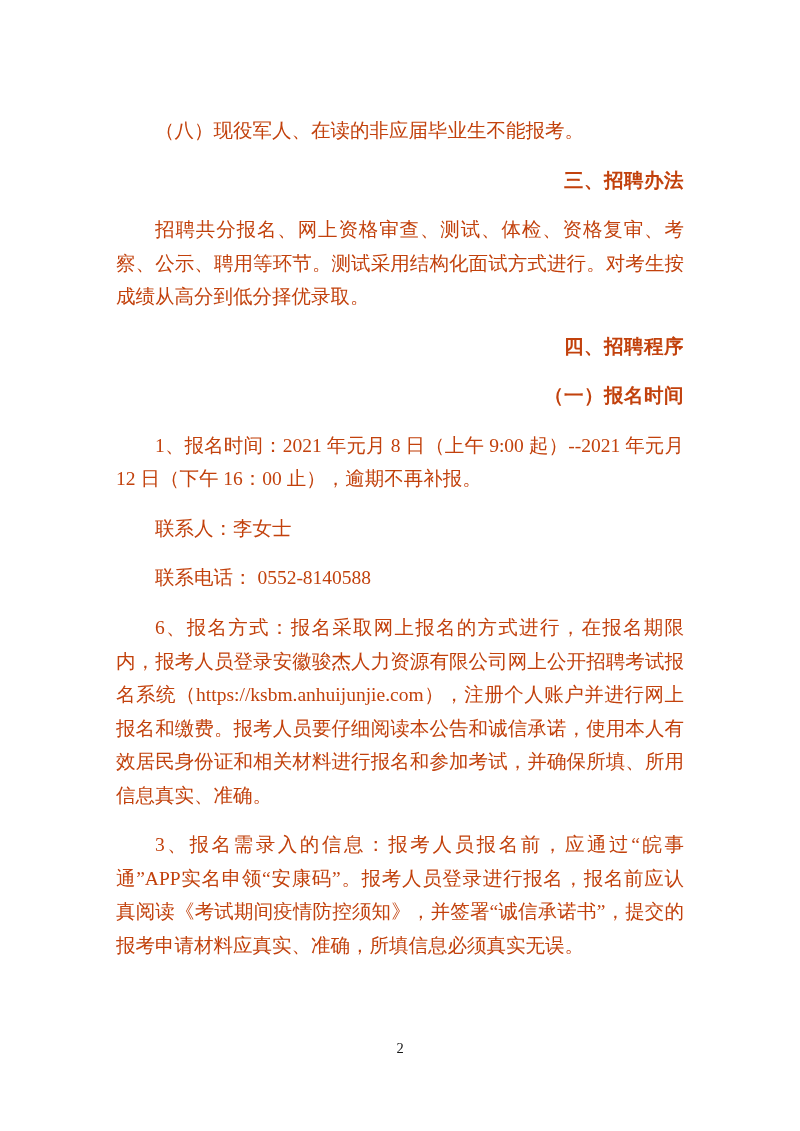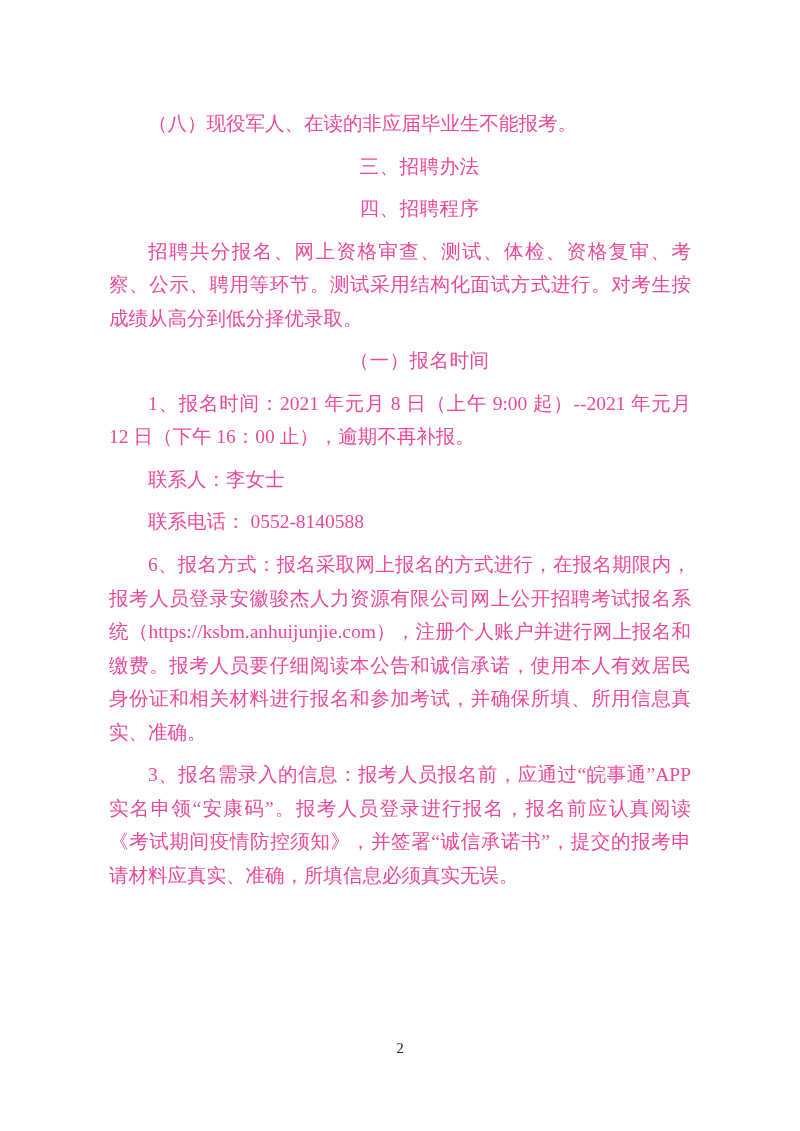--- a/index.html
+++ b/index.html
@@ -15,35 +15,35 @@
     overflow: hidden;
     color: #151515;
   }
   .doc-body {
     position: absolute;
     left: 100px;
     top: 98px;
     width: 600px;
   }
   .para {
-    margin: 9px;
+    margin: 16px;
     padding: 0;
     font-family: "Liberation Serif", "DejaVu Serif", serif;
     font-size: 19.5px;
     line-height: 33.55px;
     text-align: justify;
     text-indent: 2em;
-    color: #ec4899;
+    color: #c2410c;
     word-break: normal;
     overflow-wrap: break-word;
   }
   .heading {
     font-family: "Liberation Sans", "DejaVu Sans", sans-serif;
-    font-weight: 400;
-    text-align: center;
+    font-weight: 700;
+    text-align: right;
     letter-spacing: 0.5px;
   }
   .page-footer {
     position: absolute;
     left: 0;
     top: 1040px;
     width: 100%;
     text-align: center;
     font-family: "Liberation Serif", "DejaVu Serif", serif;
     font-size: 14.5px;
@@ -54,23 +54,23 @@
 <body>
 
 <div class="page">
 
   <div class="doc-body">
     <p class="para">（八）现役军人、在读的非应届毕业生不能报考。</p>
 
 
     <p class="para heading">三、招聘办法</p>
 
+    <p class="para">招聘共分报名、网上资格审查、测试、体检、资格复审、考察、公示、聘用等环节。测试采用结构化面试方式进行。对考生按成绩从高分到低分择优录取。</p>
+
     <p class="para heading">四、招聘程序</p>
-
-    <p class="para">招聘共分报名、网上资格审查、测试、体检、资格复审、考察、公示、聘用等环节。测试采用结构化面试方式进行。对考生按成绩从高分到低分择优录取。</p>
 
     <p class="para heading">（一）报名时间</p>
 
     <p class="para">1、报名时间：2021 年元月 8 日（上午 9:00 起）--2021 年元月 12 日（下午 16：00 止），逾期不再补报。</p>
 
     <p class="para">联系人：李女士</p>
 
     <p class="para">联系电话： 0552-8140588</p>
 
     <p class="para">6、报名方式：报名采取网上报名的方式进行，在报名期限内，报考人员登录安徽骏杰人力资源有限公司网上公开招聘考试报名系统（https://ksbm.anhuijunjie.com），注册个人账户并进行网上报名和缴费。报考人员要仔细阅读本公告和诚信承诺，使用本人有效居民身份证和相关材料进行报名和参加考试，并确保所填、所用信息真实、准确。</p>

